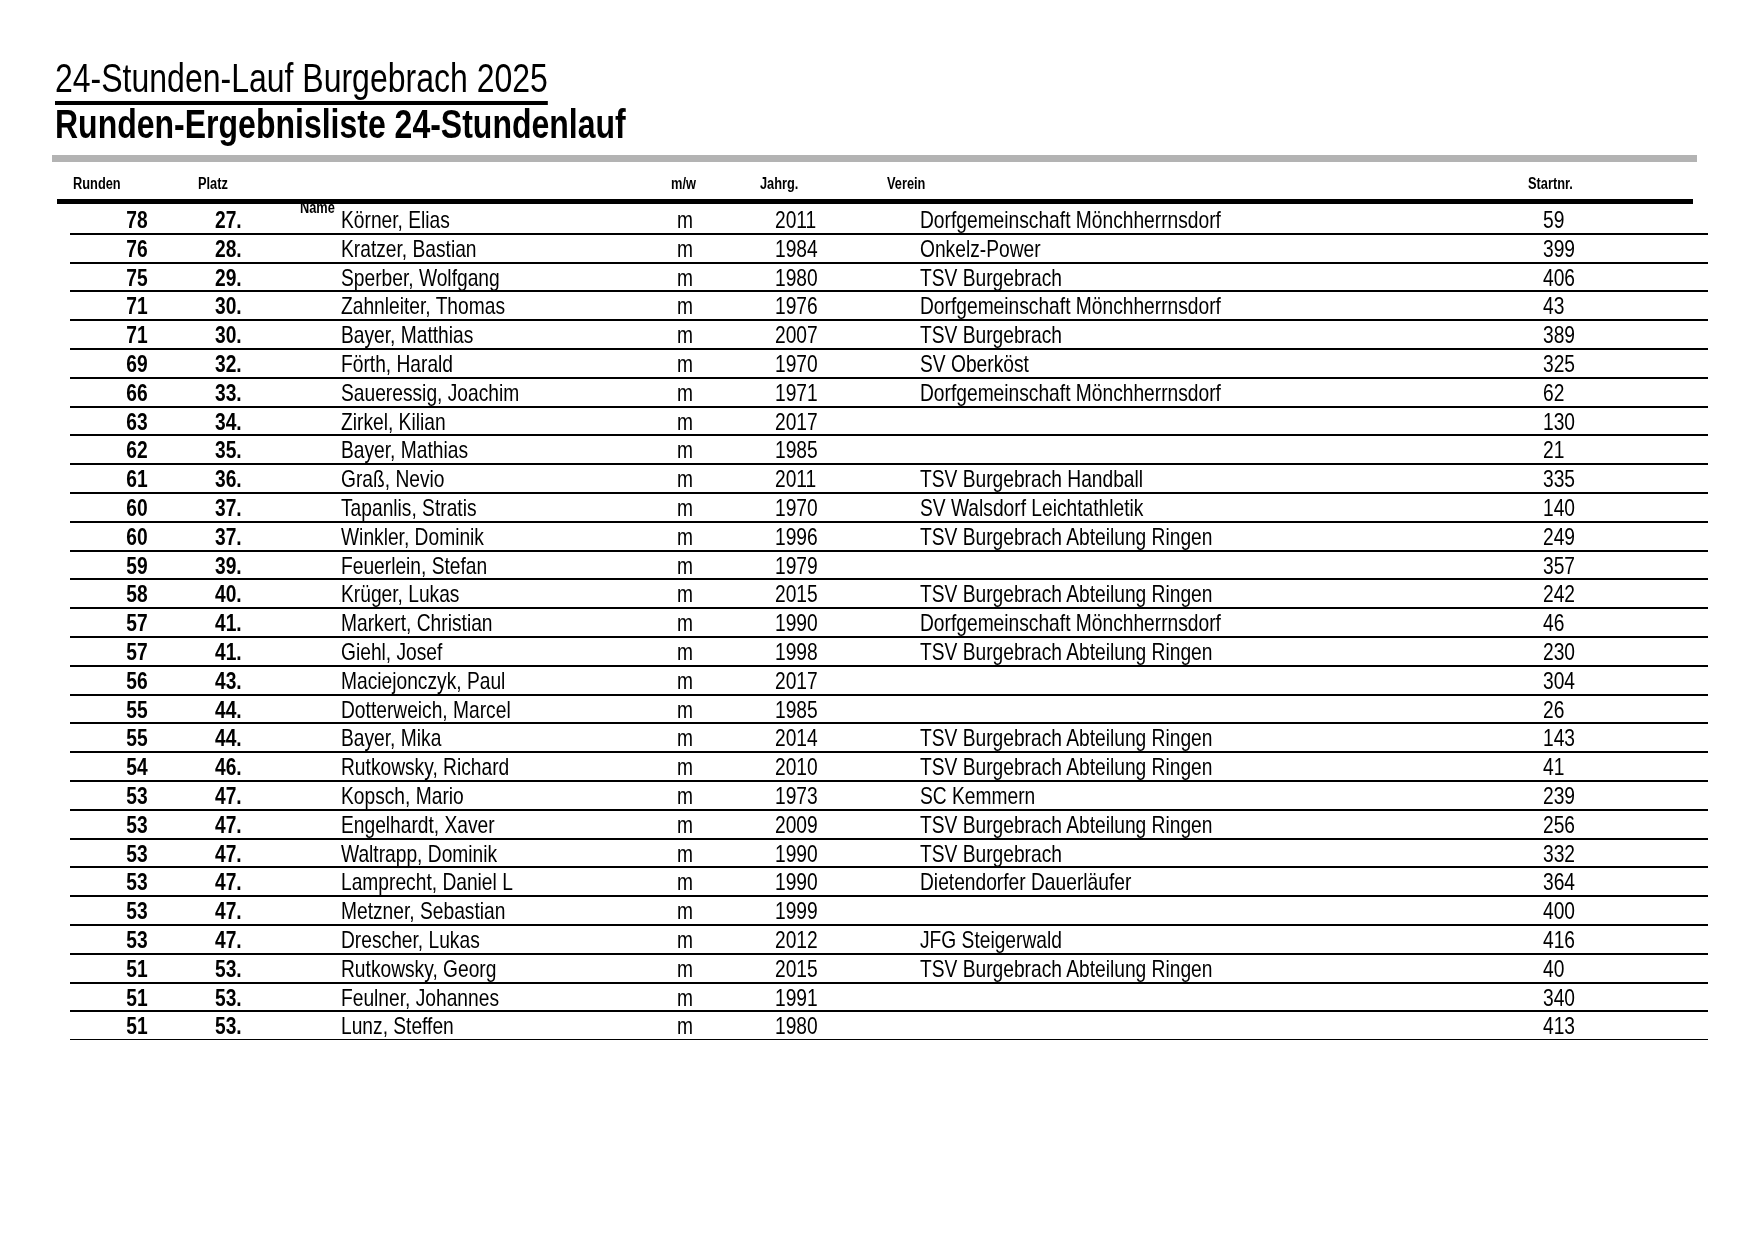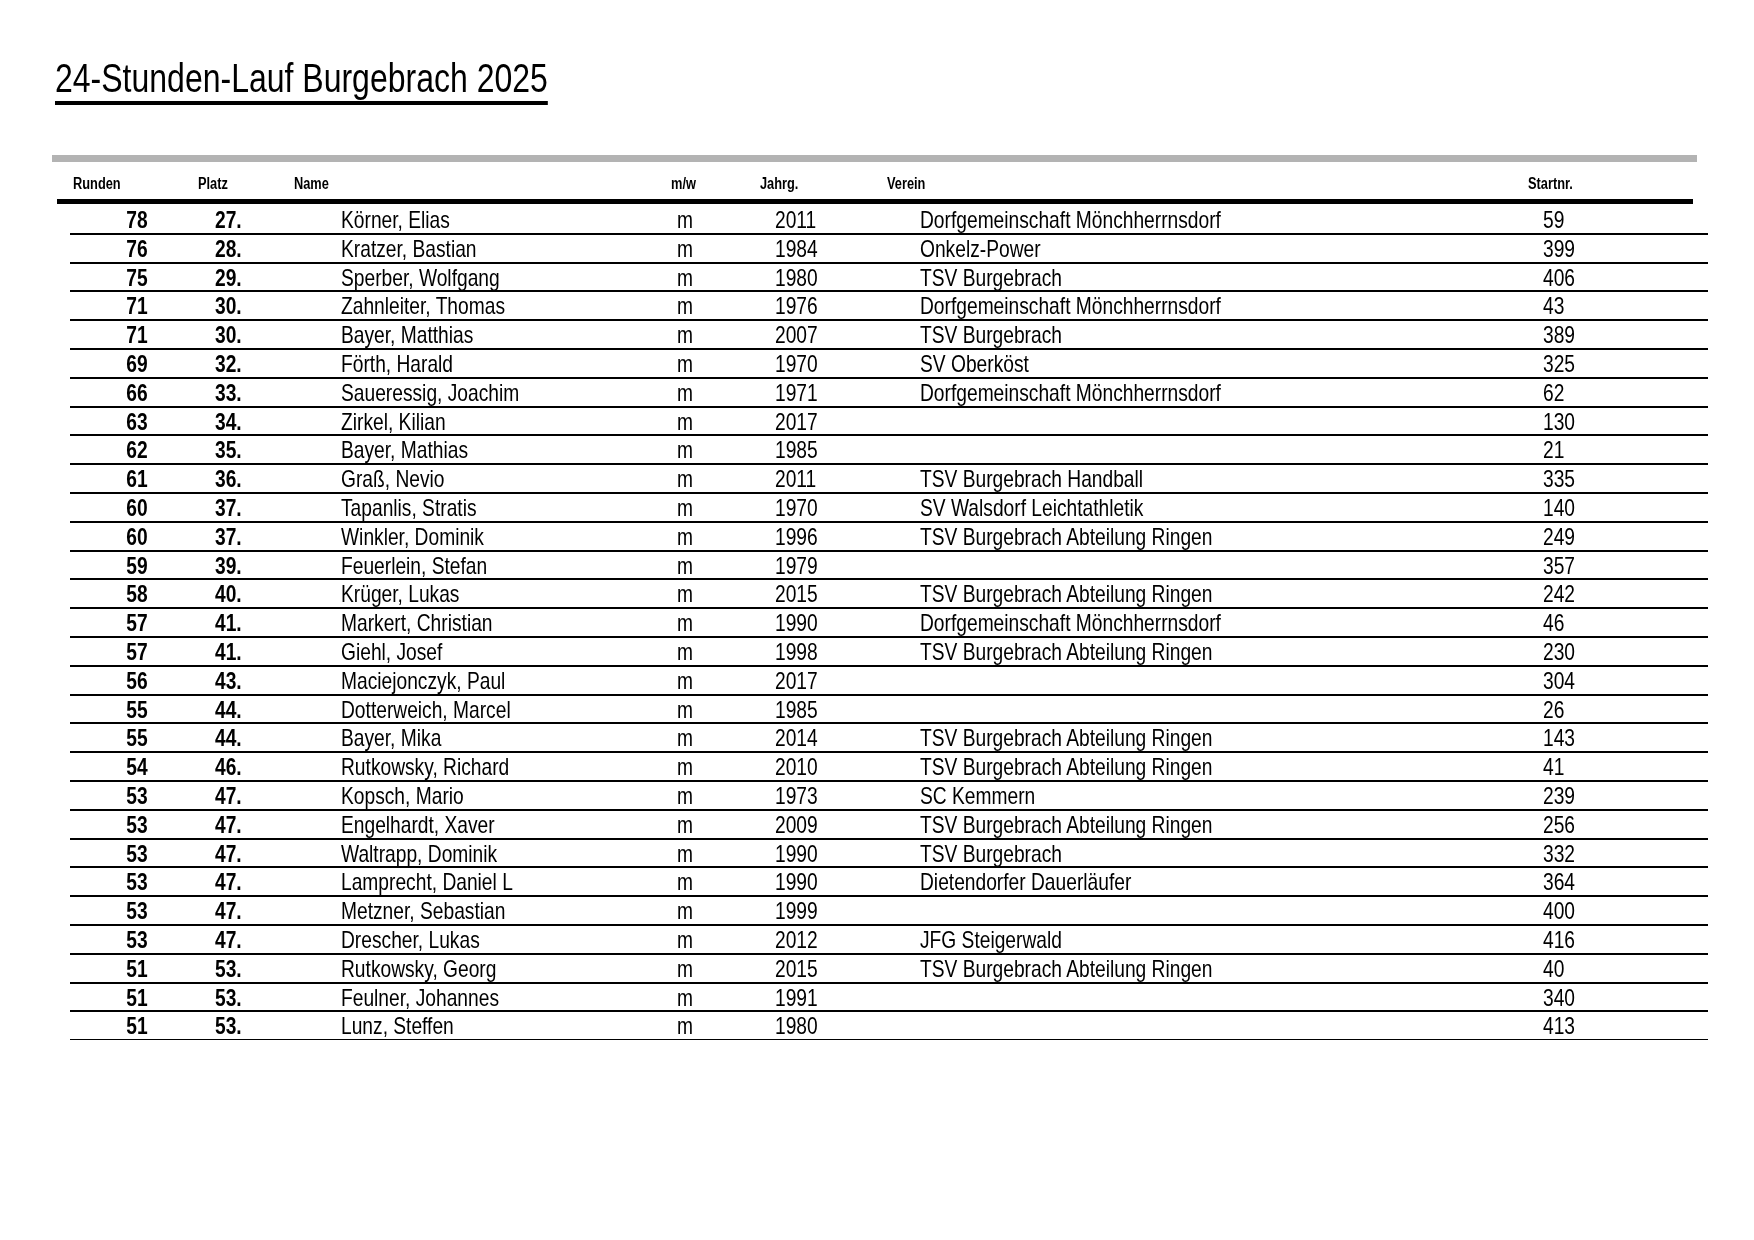--- a/index.html
+++ b/index.html
@@ -13,21 +13,21 @@
   .title { position:absolute; left:55px; top:56px; font-size:40px; font-weight:400; }
   .title .narrow { text-decoration:underline; text-decoration-thickness:4px; text-underline-offset:9px; }
   .subtitle { position:absolute; left:55px; top:102px; font-size:40px; font-weight:700; }
 
   .graybar { position:absolute; left:52px; top:155px; width:1645px; height:7px; background:#b3b3b3; }
 
   .thead { position:absolute; left:55px; top:171px; width:1638px; height:26px; font-size:16px; font-weight:700; }
   .thead > span { position:absolute; top:0; line-height:26px; }
   .h-runden  { left:18px; }
   .h-platz   { left:143px; }
-  .h-name    { left:239px; }
+  .h-name    { left:245px;margin-top:24px; }
   .h-mw      { left:594px;margin-left:22px; }
   .h-jahrg   { left:705px; }
   .h-verein  { left:832px; }
   .h-startnr { left:1473px; }
 
   .headline { position:absolute; left:57px; top:199px; width:1636px; height:5px; background:#000; }
 
   .rows { position:absolute; left:70px; top:206px; width:1638px; }
   .row { position:relative; height:28.8px; border-bottom:2.8px solid #000; font-size:24px; }
   .c { position:absolute; top:0; line-height:28.8px; white-space:nowrap; }
@@ -44,20 +44,23 @@
 </style>
 </head>
 <body>
 
 <div class="page">
 
   <div class="title">
     <span class="narrow">24-Stunden-Lauf Burgebrach 2025</span>
   </div>
 
+  <div class="subtitle">
+    <span class="narrow">Runden-Ergebnisliste 24-Stundenlauf</span>
+  </div>
 
   <div class="graybar"></div>
 
   <div class="thead">
     <span class="h-runden"><span class="narrow">Runden</span></span>
     <span class="h-platz"><span class="narrow">Platz</span></span>
     <span class="h-name"><span class="narrow">Name</span></span>
     <span class="h-mw"><span class="narrow">m/w</span></span>
     <span class="h-jahrg"><span class="narrow">Jahrg.</span></span>
     <span class="h-verein"><span class="narrow">Verein</span></span>

